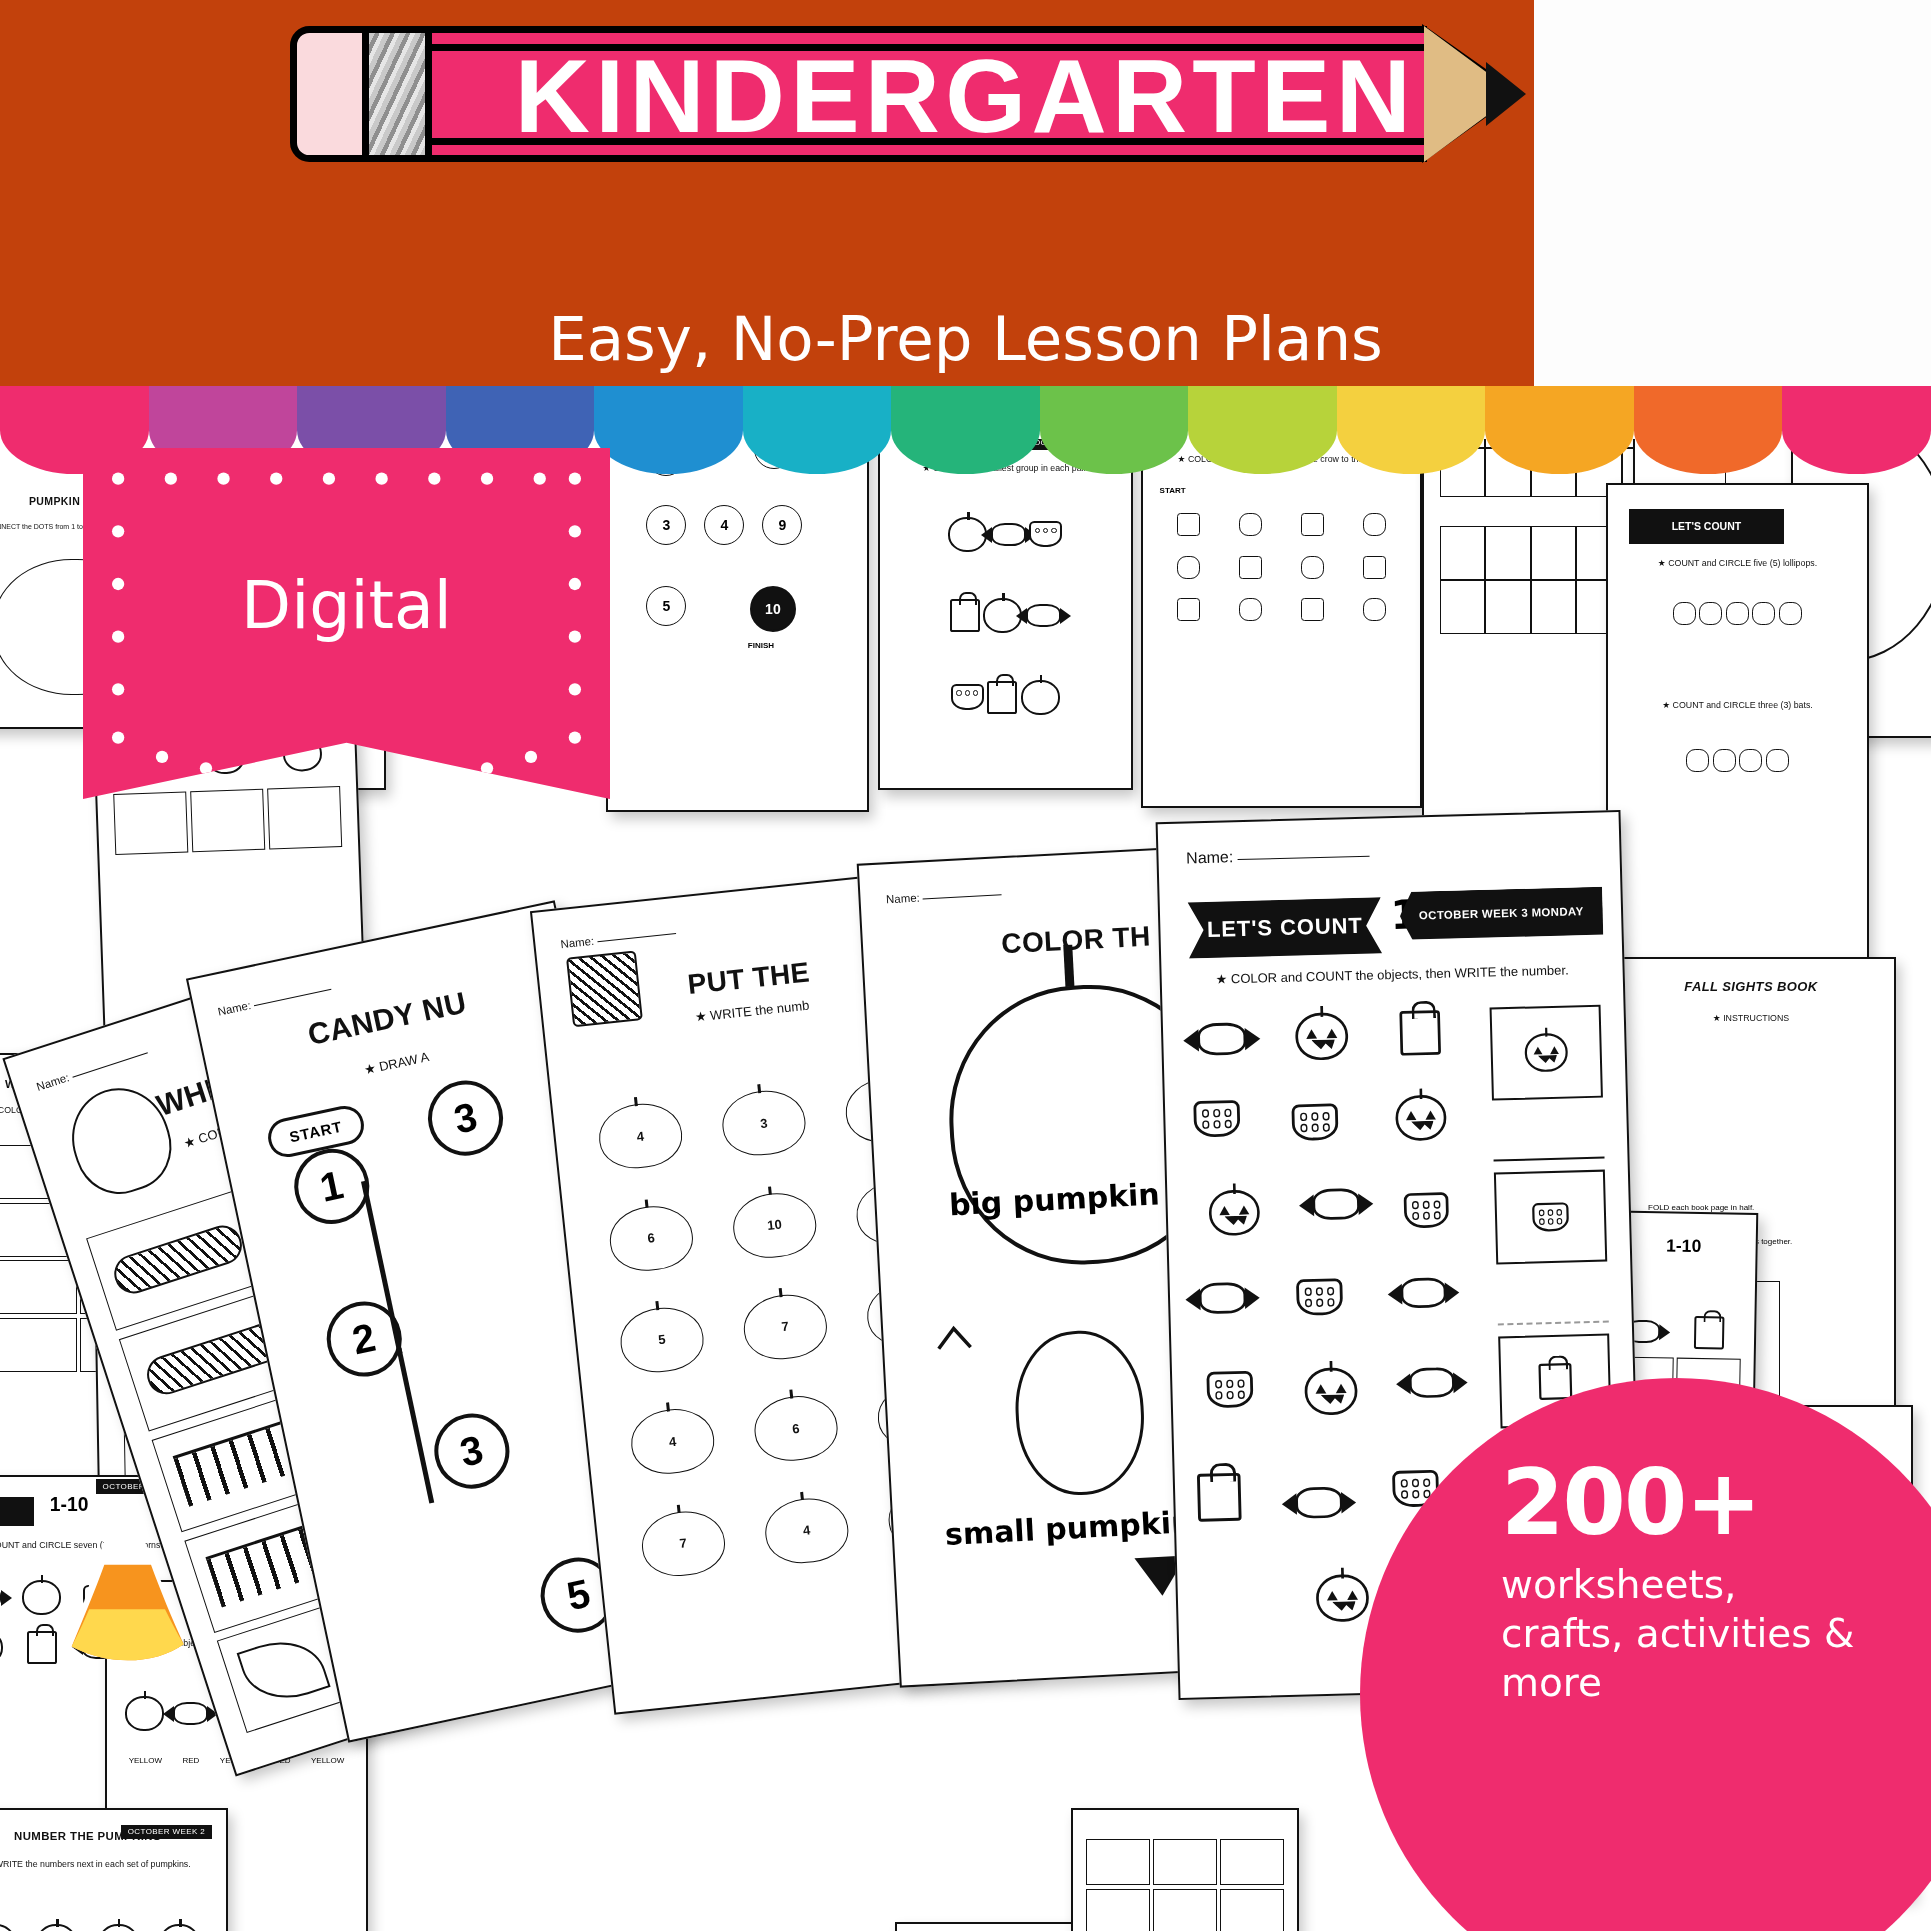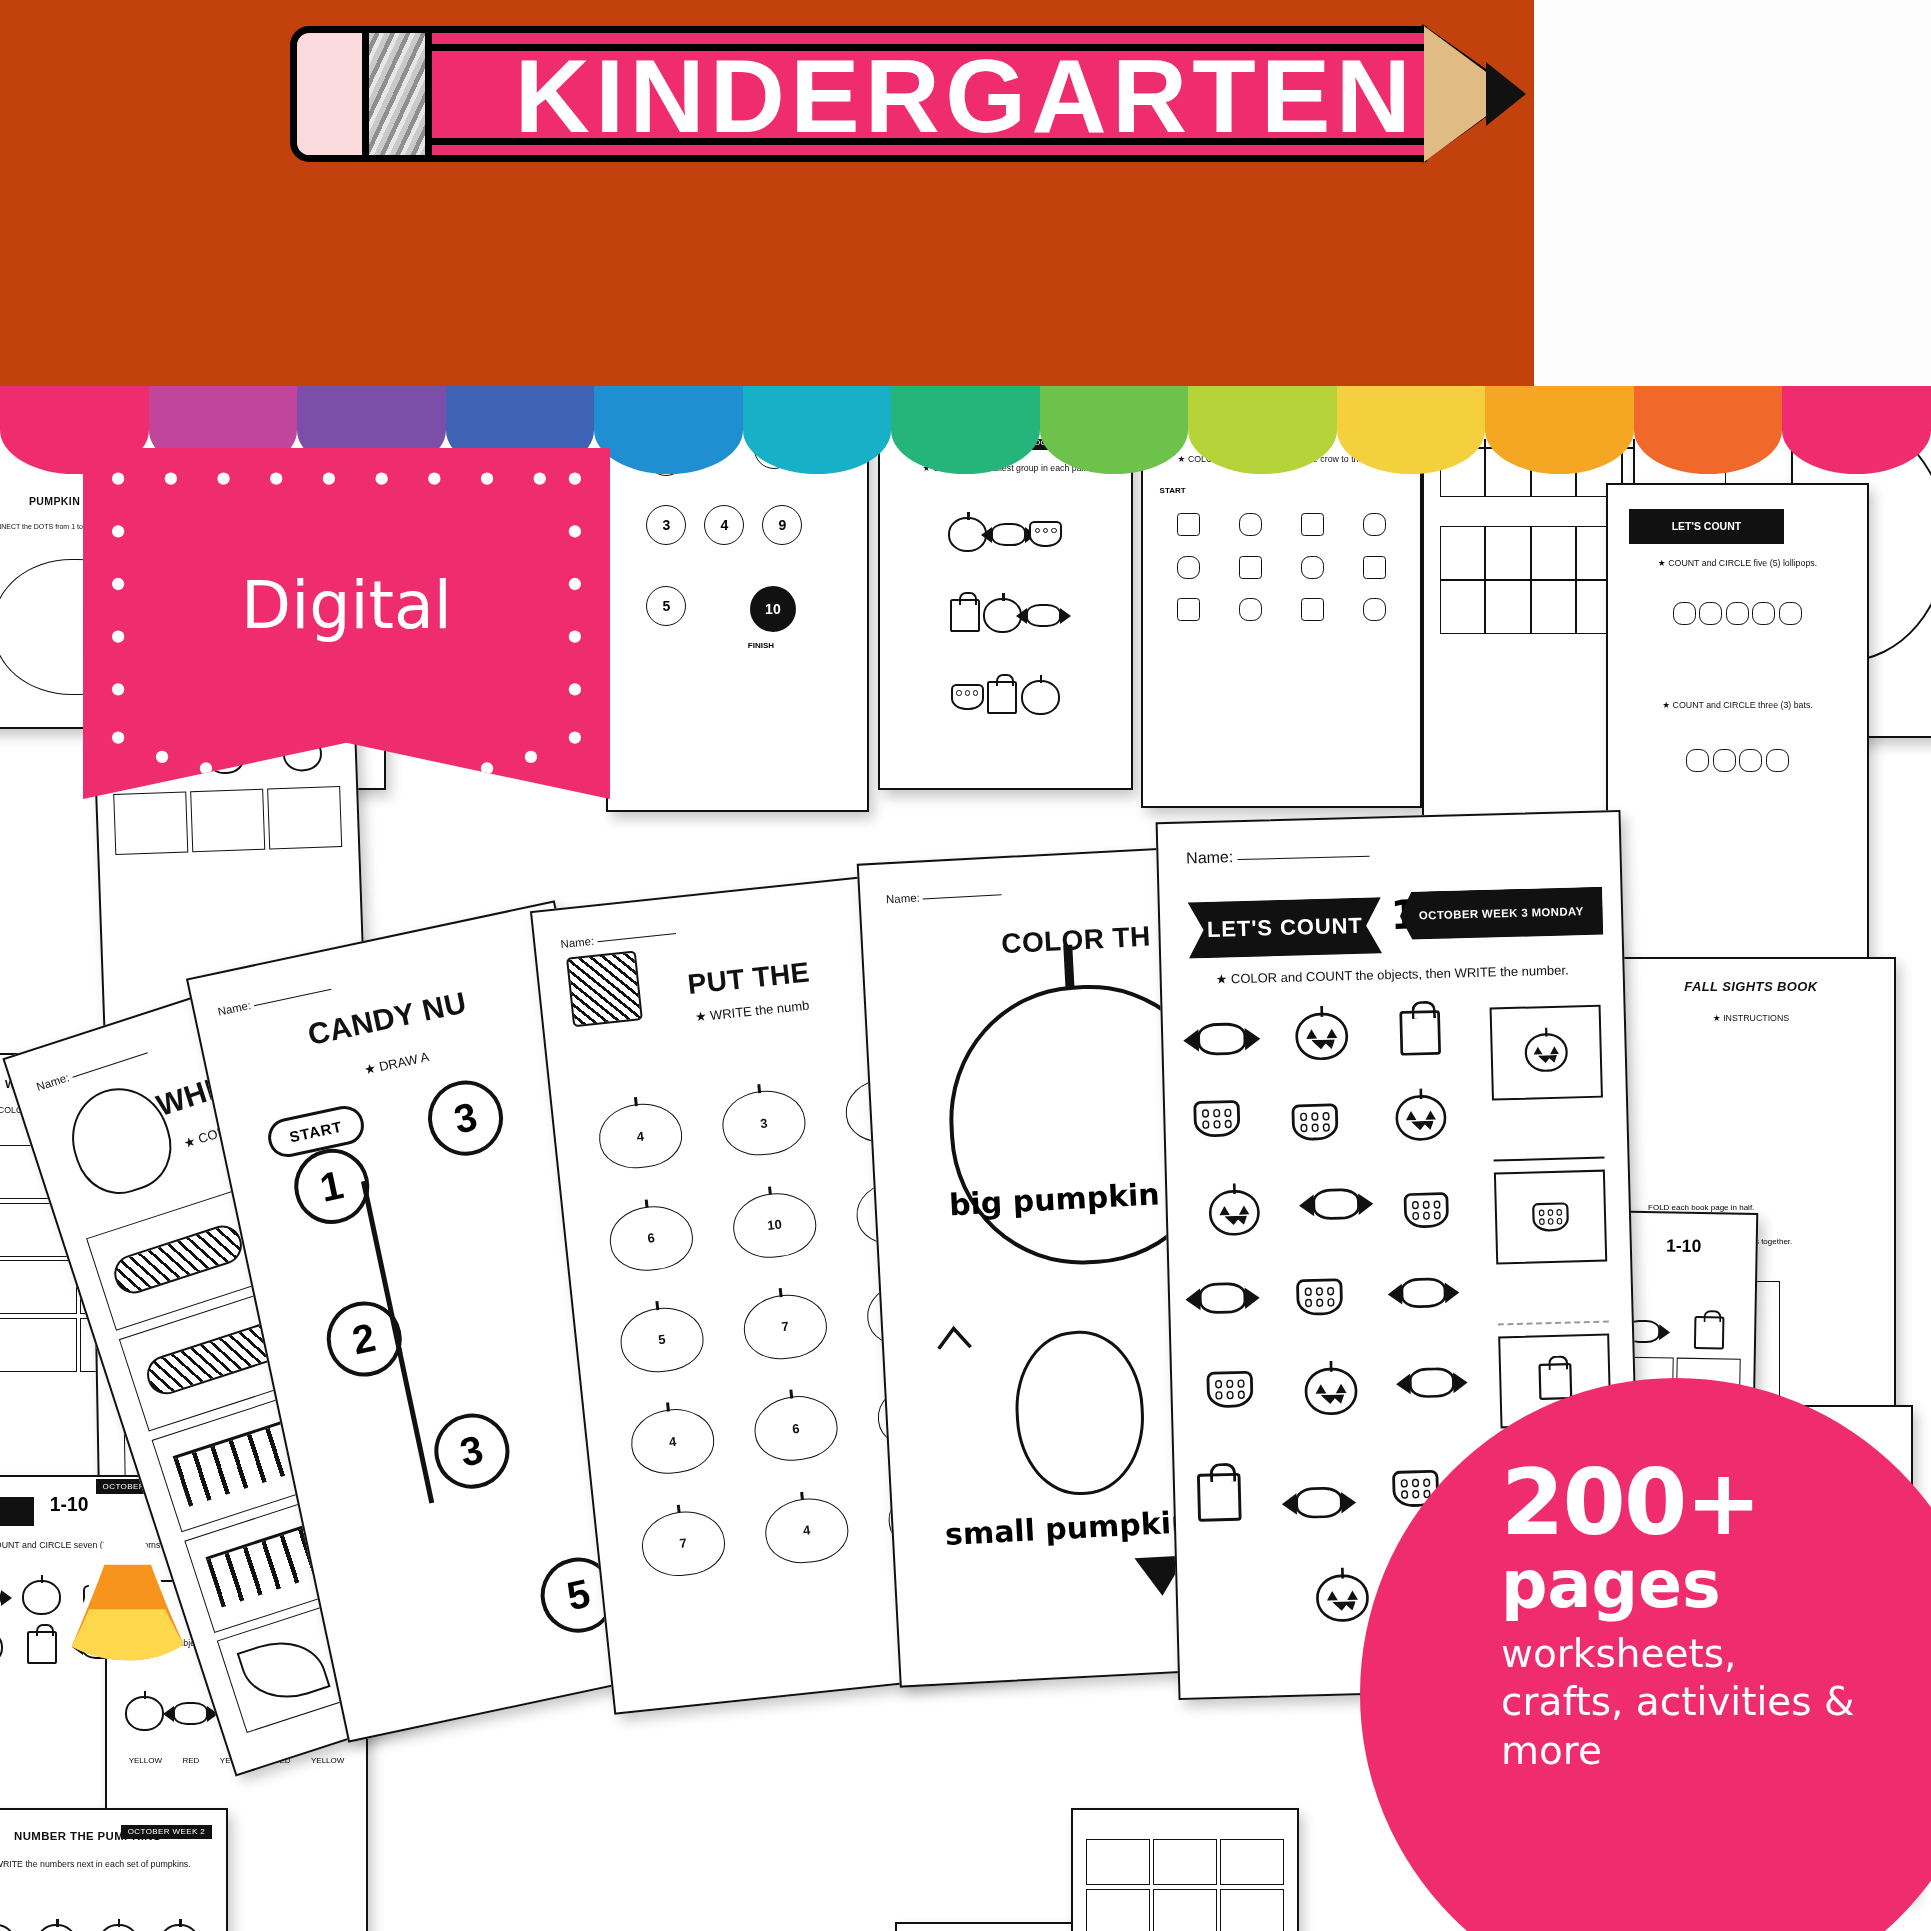--- a/index.html
+++ b/index.html
@@ -955,20 +955,21 @@
       <div class="wood-outline"></div>
       <div class="body"></div>
       <div class="stripe-top"></div>
       <div class="stripe-bot"></div>
       <div class="wood"></div>
       <div class="tip"></div>
       <div class="ferrule"></div>
       <div class="eraser"></div>
     </div>
     <div class="header-kg">KINDERGARTEN</div>
+    <div class="header-sub">Easy, No-Prep Lesson Plans</div>
   </div>
 
   <div class="scallops" id="scallops">
       <div class="scallop" style="background: rgb(239, 44, 110);"></div>
       <div class="scallop" style="background: rgb(192, 69, 155);"></div>
       <div class="scallop" style="background: rgb(123, 79, 168);"></div>
       <div class="scallop" style="background: rgb(63, 99, 181);"></div>
       <div class="scallop" style="background: rgb(31, 143, 209);"></div>
       <div class="scallop" style="background: rgb(24, 176, 198);"></div>
       <div class="scallop" style="background: rgb(37, 180, 122);"></div>
@@ -1019,18 +1020,17 @@
   </div>
 
   <div class="badge"></div>
   <svg class="candy-corn" viewBox="0 0 120 150" style="position:absolute; right:413px; bottom:263px; z-index:93; width:140px; height:176px;">
     <path d="M60 4 C46 34 32 70 16 132 C50 150 90 146 112 130 C92 70 76 34 60 4 Z" fill="#ffffff"></path>
     <path d="M44 62 C36 84 26 108 16 132 C50 150 90 146 112 130 C102 108 92 84 84 62 Z" fill="#f7941e"></path>
     <path d="M31 100 C26 112 21 122 16 132 C50 150 90 146 112 130 C106 120 101 110 96 100 Z" fill="#ffd84d"></path>
   </svg>
   <div class="badge-inner">
     <div class="badge-count">200+</div>
-    <div class="badge-pages">pages</div>
     <div class="badge-desc">worksheets, crafts, activities &amp; more</div>
   </div>
 
 </div>
 
 
 </body></html>

